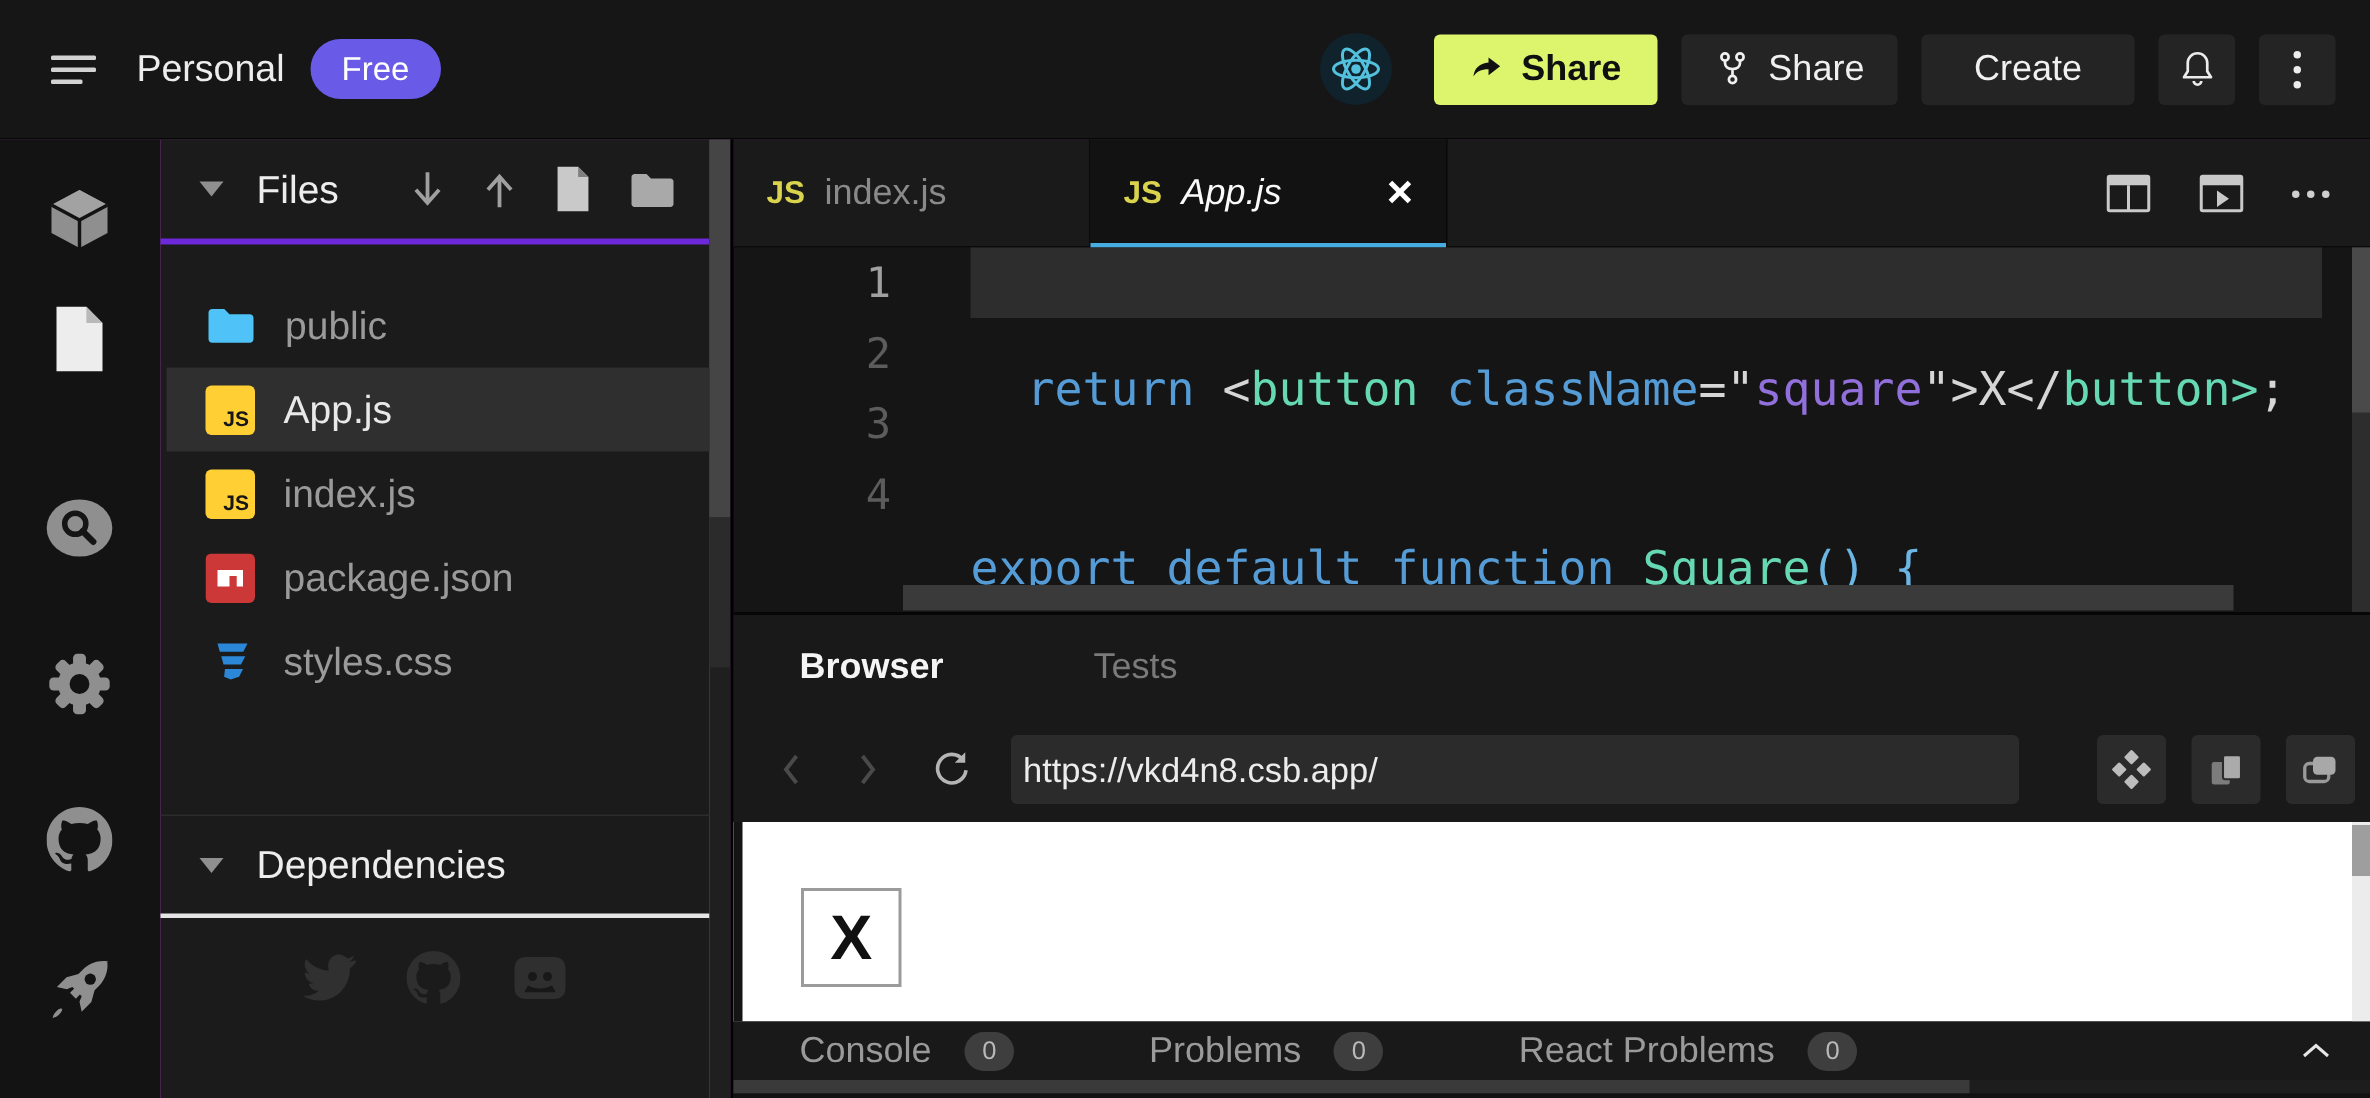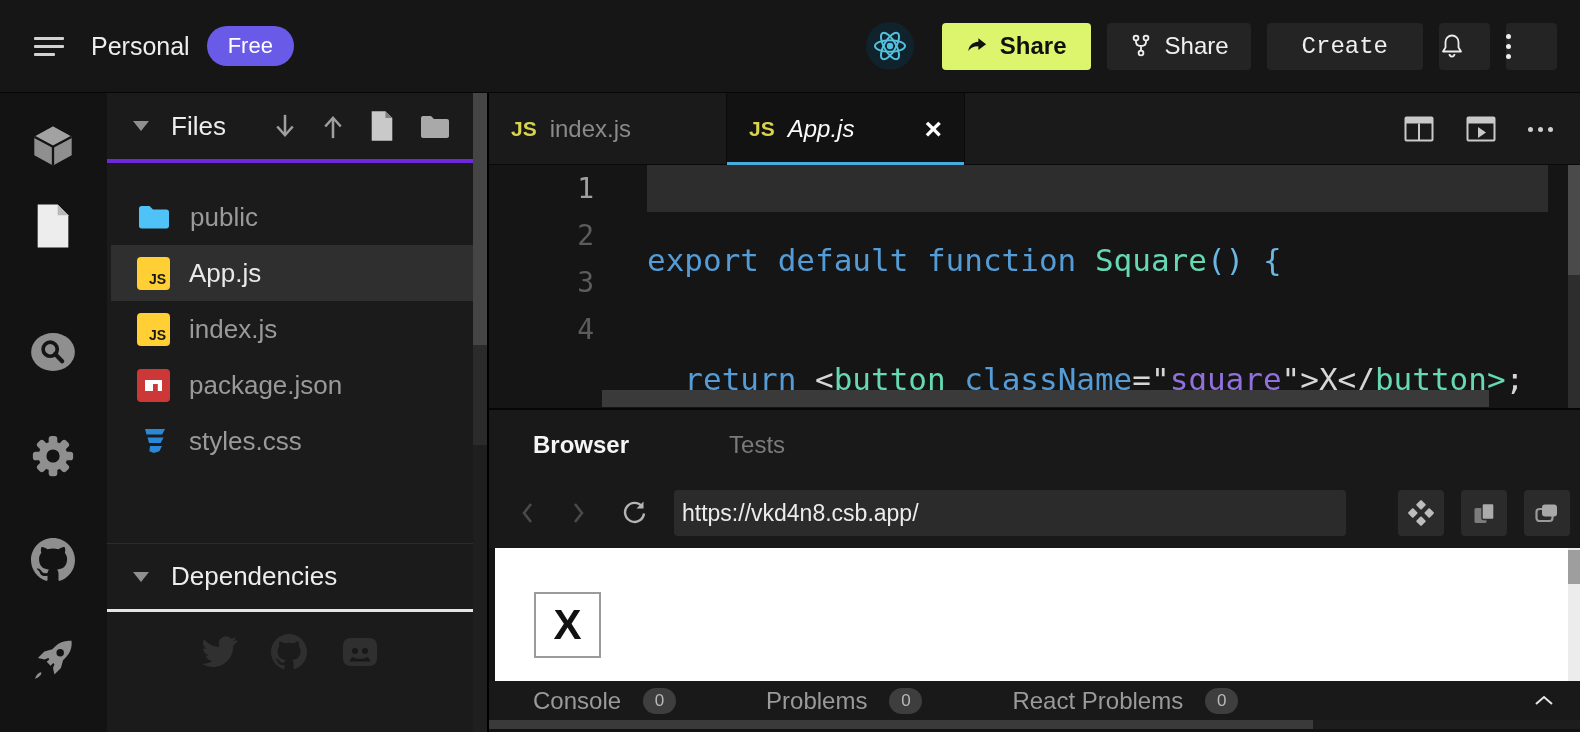--- a/index.html
+++ b/index.html
@@ -15,25 +15,25 @@
 
   
   .header{position:absolute;left:0;top:0;width:1580px;height:93px;background:#161616;display:flex;align-items:center;border-bottom:1px solid #060606;}
   .hamburger{margin-left:34px;display:flex;flex-direction:column;gap:5px;cursor:pointer;}
   .hamburger i{display:block;width:30px;height:3px;background:#d2d2d2;border-radius:1px;}
   .hamburger i:last-child{width:21px;}
   .workspace{margin-left:27px;font-size:25px;color:#ededed;font-weight:500;cursor:pointer;}
   .plan-badge{margin-left:17px;height:40px;padding:0 21px;border-radius:20px;background:var(--accent-purple);color:#fff;font-size:22px;display:flex;align-items:center;}
   .hspacer{flex:1}
   .react-logo{width:48px;height:48px;margin-right:28px;cursor:pointer;}
-  .btn{height:47px;border-radius:4px;display:flex;align-items:center;justify-content:space-between;font-size:24px;cursor:pointer;}
+  .btn{height:47px;border-radius:4px;display:flex;align-items:center;justify-content:center;font-size:24px;cursor:pointer;}
   .btn-share{background:var(--share-yellow);color:#101010;font-weight:600;padding:0 24px;gap:12px;}
   .btn-dark{background:#242424;color:#f0f0f0;}
   .btn-fork{padding:0 22px;gap:12px;margin-left:16px;}
-  .btn-create{padding:0 35px;margin-left:16px;font-family:Liberation Mono, monospace;}
+  .btn-create{padding:0 35px;margin-left:16px;}
   .btn-sq{width:51px;margin-left:16px;}
   .btn-sq.last{margin-right:23px;}
   .kebab{display:flex;flex-direction:column;gap:5px;}
   .kebab i{width:5px;height:5px;border-radius:50%;background:#ededed;display:block;}
 
   
   .activity{position:absolute;left:0;top:93px;width:107px;height:639px;background:#131313;}
   .act-icon{position:absolute;left:29px;width:48px;height:48px;display:flex;align-items:center;justify-content:center;cursor:pointer;}
   .act-icon.i1{top:29px}.act-icon.i2{top:109px}.act-icon.i3{top:235px}
   .act-icon.i4{top:339px}.act-icon.i5{top:443px}.act-icon.i6{top:543px}
@@ -331,22 +331,22 @@
 
     <div class="editor">
       <div class="active-line"></div>
       <div class="gutter">
         <div class="cur">1</div>
         <div>2</div>
         <div>3</div>
         <div>4</div>
       </div>
       <div class="codepane">
+        <div class="line"><span class="tk-kw">  return </span><span class="tk-pl">&lt;</span><span class="tk-nm">button</span><span class="tk-pl"> </span><span class="tk-kw">className</span><span class="tk-pl">="</span><span class="tk-st">square</span><span class="tk-pl">"&gt;X&lt;/</span><span class="tk-nm">button&gt;</span><span class="tk-pl">;</span></div>
         <div class="line"><span class="tk-kw">export default function </span><span class="tk-nm">Square</span><span class="tk-br">() {</span></div>
-        <div class="line"><span class="tk-kw">  return </span><span class="tk-pl">&lt;</span><span class="tk-nm">button</span><span class="tk-pl"> </span><span class="tk-kw">className</span><span class="tk-pl">="</span><span class="tk-st">square</span><span class="tk-pl">"&gt;X&lt;/</span><span class="tk-nm">button&gt;</span><span class="tk-pl">;</span></div>
         <div class="line"><span class="tk-br">}</span></div>
         <div class="line"></div>
       </div>
       <div class="hscroll"></div>
       <div class="vtrack">
           <div class="vthumb"></div>
         </div>
     </div>
 
     <div class="devtools">

